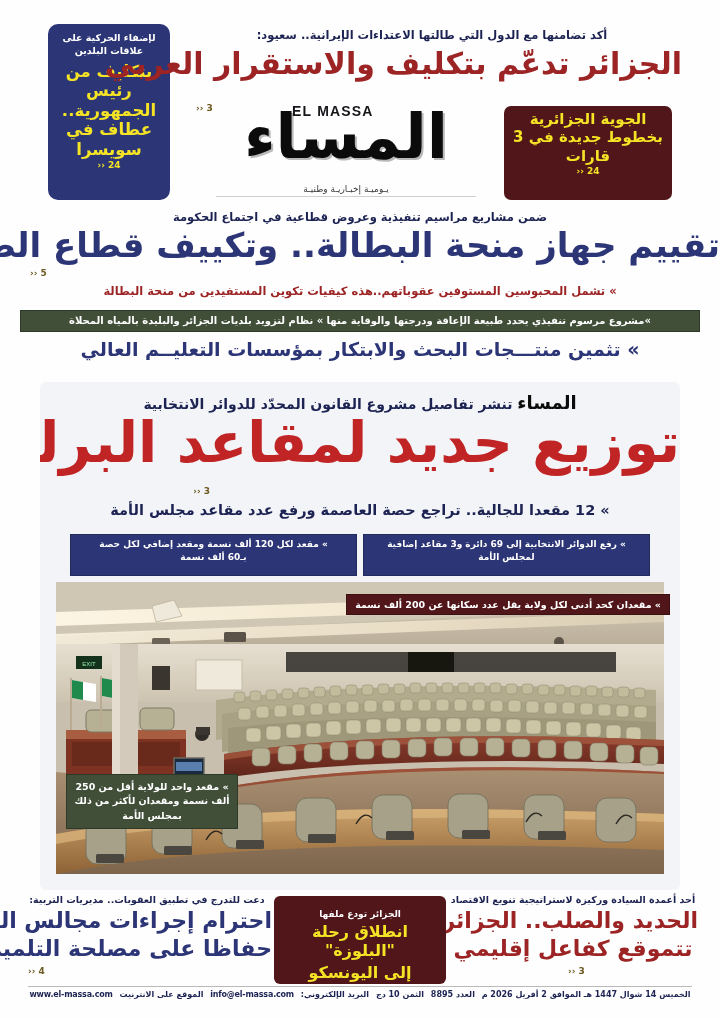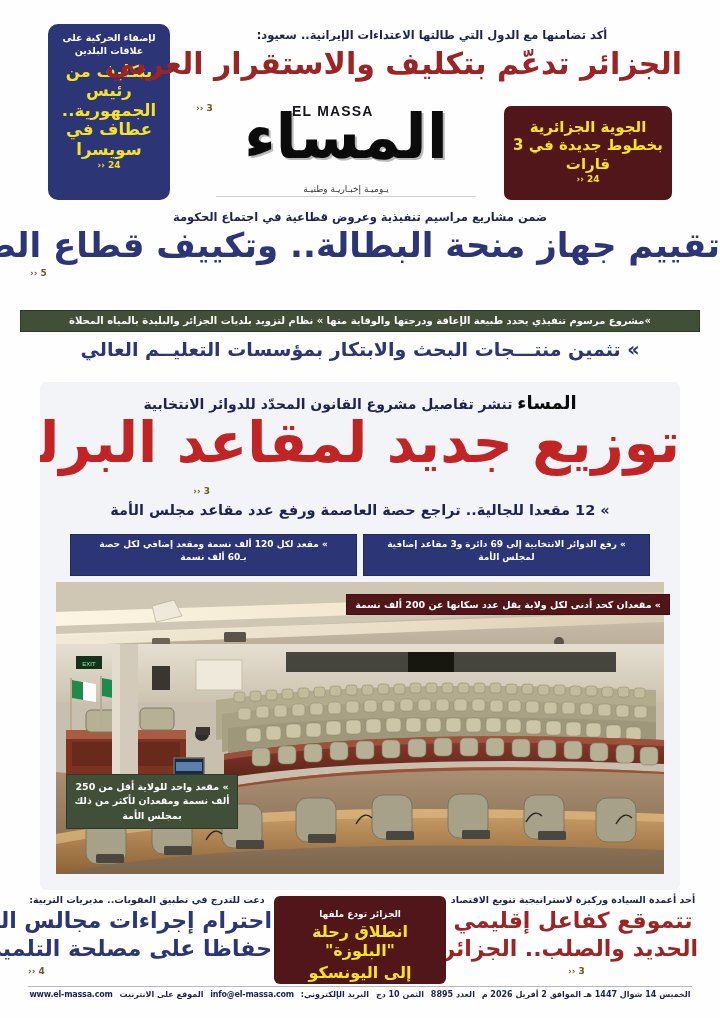--- a/index.html
+++ b/index.html
@@ -135,21 +135,21 @@
   }
 
   
   .promo-maroon {
     position:absolute;
     right:48px; top:106px;
     width:168px; height:94px;
     background:#50161a;
     border-radius:7px;
     text-align:center;
-    padding:12px 6px 2px 6px;
+    padding:4px 6px 2px 6px;
     overflow:hidden;
   }
   .promo-maroon .bigline {
     color:#f5e425;
     font-weight:bold;
     font-size:15px;
     line-height:1.22;
     letter-spacing:-0.5px;
   }
 
@@ -358,20 +358,21 @@
     <div class="promo-maroon">
       <div class="bigline">الجوية الجزائرية بخطوط جديدة في 3 قارات</div>
       <span class="pageref yellow">24 ‹‹</span>
     </div>
   </div>
 
   <div class="sec2">
     <div class="kicker">ضمن مشاريع مراسيم تنفيذية وعروض قطاعية في اجتماع الحكومة</div>
     <div class="headline">تقييم جهاز منحة البطالة.. وتكييف قطاع الطاقة</div>
     <div class="hl-ref">5 ‹‹</div>
+    <div class="subline">» تشمل المحبوسين المستوفين عقوباتهم..هذه كيفيات تكوين المستفيدين من منحة البطالة</div>
     <div class="greenbar">»مشروع مرسوم تنفيذي يحدد طبيعة الإعاقة ودرجتها والوقاية منها  » نظام لتزويد بلديات الجزائر والبليدة بالمياه المحلاة</div>
     <div class="lastline">» تثمين منتـــجات البحث والابتكار بمؤسسات التعليــم العالي</div>
   </div>
 
   <div class="mainpanel">
 
     <div class="mp-kicker">
       <span class="brand">المساء</span><span> تنشر تفاصيل مشروع القانون المحدّد للدوائر الانتخابية</span>
     </div>
 
@@ -604,22 +605,22 @@
     </div>
 
     <div class="cap-maroon">» مقعدان كحد أدنى لكل ولاية يقل عدد سكانها عن 200 ألف نسمة</div>
     <div class="cap-green">» مقعد واحد للولاية أقل من 250 ألف نسمة ومقعدان لأكثر من ذلك بمجلس الأمة</div>
   </div>
 
   <div class="bottom">
 
     <div class="b-right">
       <div class="b-kicker">أحد أعمدة السيادة وركيزة لاستراتيجية تنويع الاقتصاد</div>
+      <div class="b-headline red">الحديد والصلب.. الجزائر</div>
       <div class="b-headline red">تتموقع كفاعل إقليمي</div>
-      <div class="b-headline red">الحديد والصلب.. الجزائر</div>
       <div class="ref-b-right">3 ‹‹</div>
     </div>
 
     <div class="b-center">
       <div class="kick">الجزائر تودع ملفها</div>
       <div class="big">انطلاق رحلة "البلوزة"</div>
       <div class="big">إلى اليونسكو</div>
       <span class="pageref yellow">19 ‹‹</span>
     </div>
 

